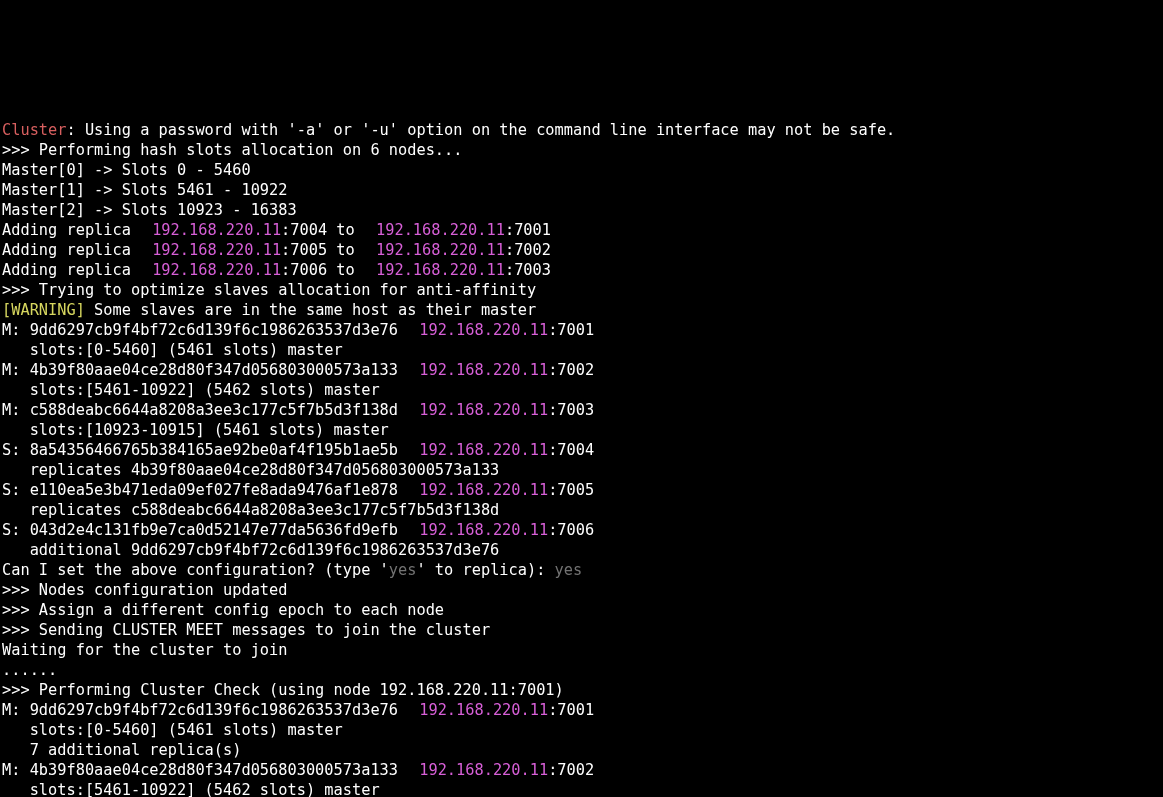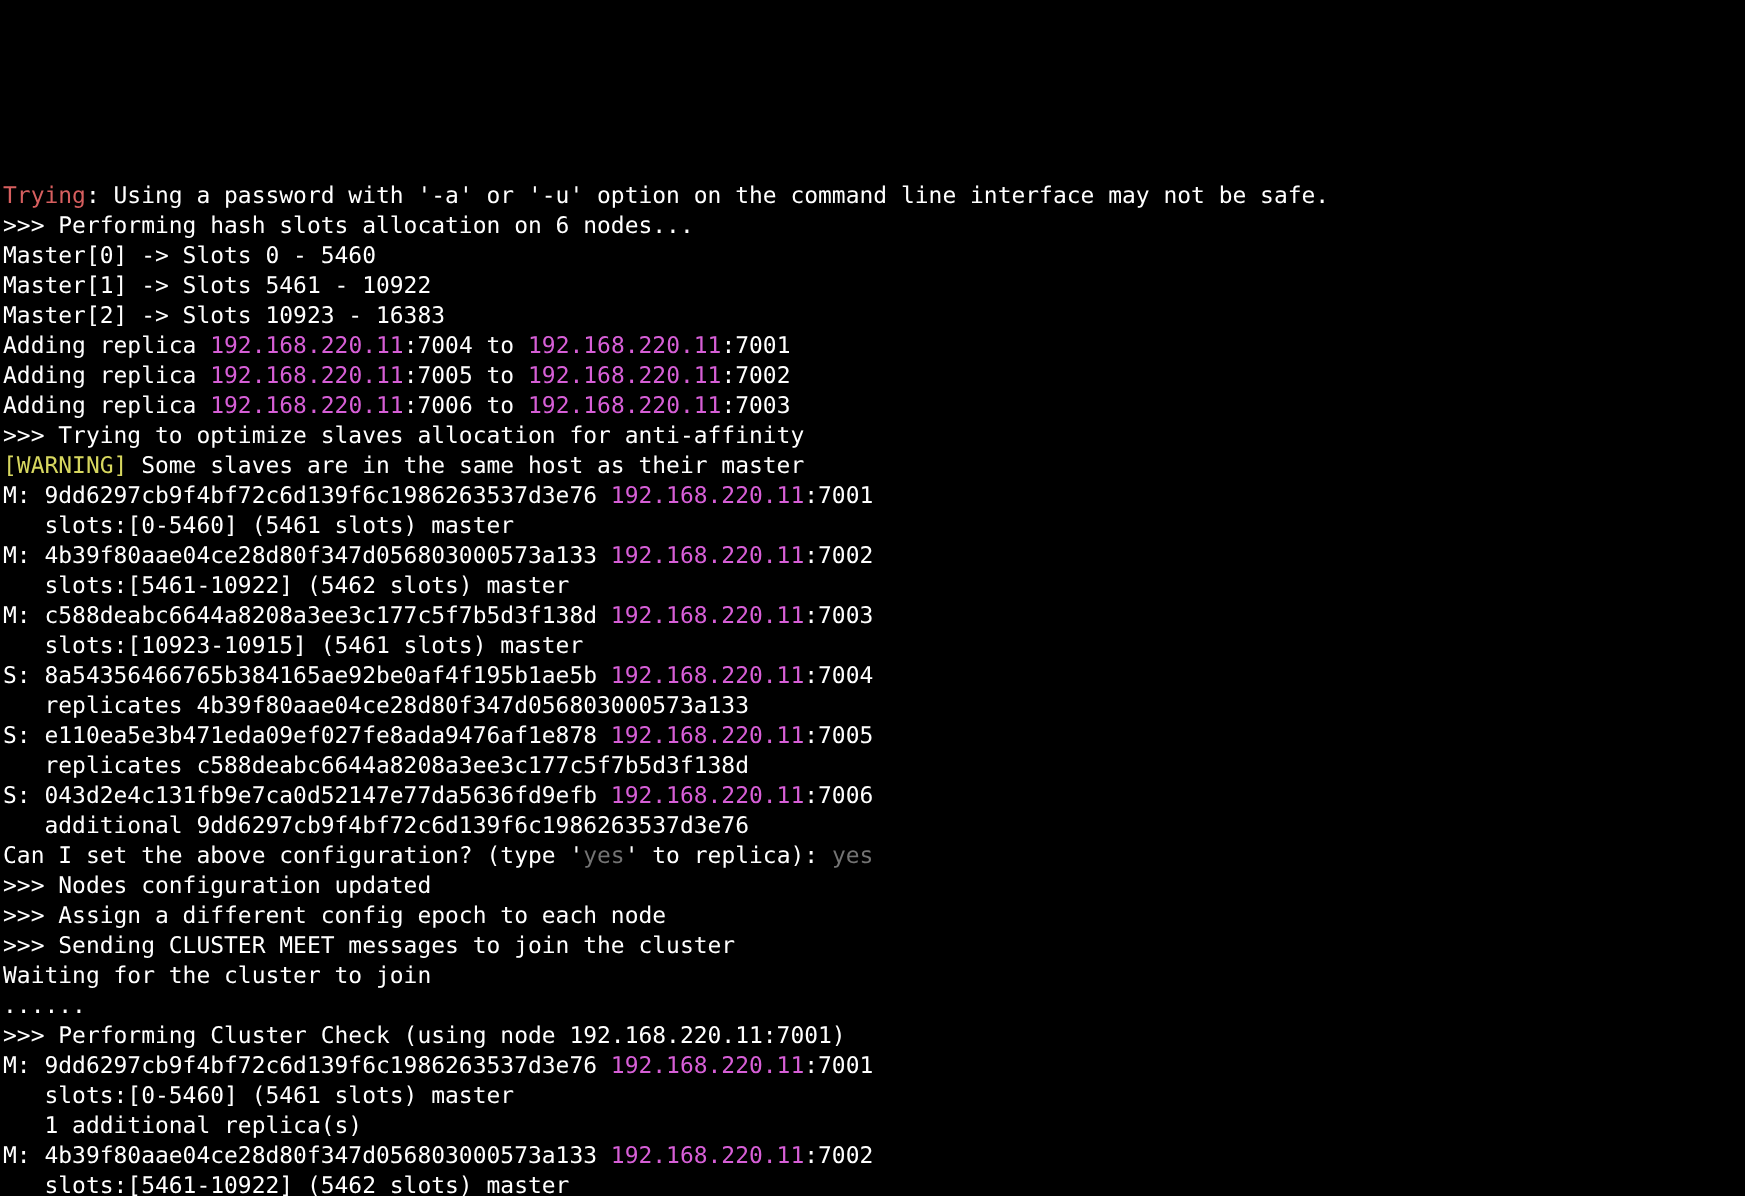--- a/index.html
+++ b/index.html
@@ -14,29 +14,29 @@
     height: 797px;
     overflow: hidden;
     white-space: pre;
   }
   .term {
     padding: 0 2px 0 2px;
   }
   .red     { color: #d75f5f; }
   .green   { color: #737373; }
   .yellow  { color: #d7d75f; text-align: right; }
-  .magenta { color: #d75fd7; }
+  .magenta { color: #d75fd7; margin-left: 12px; }
 </style>
 </head>
 <body>
 
 
 
 <div class="term">
-<span class="red">Trying</span><span>: Using a password with '-a' or '-u' option on the command line interface may not be safe.</span>
+<span class="red">Cluster</span><span>: Using a password with '-a' or '-u' option on the command line interface may not be safe.</span>
 <span>&gt;&gt;&gt; Performing hash slots allocation on 6 nodes...</span>
 <span>Master[0] -&gt; Slots 0 - 5460</span>
 <span>Master[1] -&gt; Slots 5461 - 10922</span>
 <span>Master[2] -&gt; Slots 10923 - 16383</span>
 <span><span>Adding replica </span><span class="magenta">192.168.220.11</span><span>:7004</span><span> to </span><span class="magenta">192.168.220.11</span><span>:7001</span></span>
 <span><span>Adding replica </span><span class="magenta">192.168.220.11</span><span>:7005</span><span> to </span><span class="magenta">192.168.220.11</span><span>:7002</span></span>
 <span><span>Adding replica </span><span class="magenta">192.168.220.11</span><span>:7006</span><span> to </span><span class="magenta">192.168.220.11</span><span>:7003</span></span>
 <span>&gt;&gt;&gt; Trying to optimize slaves allocation for anti-affinity</span>
 <span class="yellow">[WARNING]</span><span> Some slaves are in the same host as their master</span>
 <span><span>M: 9dd6297cb9f4bf72c6d139f6c1986263537d3e76 </span><span class="magenta">192.168.220.11</span><span>:7001</span></span>
@@ -53,21 +53,21 @@
 <span>   additional 9dd6297cb9f4bf72c6d139f6c1986263537d3e76</span>
 <span><span>Can I set the above configuration? (type '</span><span class="green">yes</span><span>' to replica): </span><span class="green">yes</span></span>
 <span>&gt;&gt;&gt; Nodes configuration updated</span>
 <span>&gt;&gt;&gt; Assign a different config epoch to each node</span>
 <span>&gt;&gt;&gt; Sending CLUSTER MEET messages to join the cluster</span>
 <span>Waiting for the cluster to join</span>
 <span>......</span>
 <span>&gt;&gt;&gt; Performing Cluster Check (using node 192.168.220.11:7001)</span>
 <span><span>M: 9dd6297cb9f4bf72c6d139f6c1986263537d3e76 </span><span class="magenta">192.168.220.11</span><span>:7001</span></span>
 <span>   slots:[0-5460] (5461 slots) master</span>
-<span>   1 additional replica(s)</span>
+<span>   7 additional replica(s)</span>
 <span><span>M: 4b39f80aae04ce28d80f347d056803000573a133 </span><span class="magenta">192.168.220.11</span><span>:7002</span></span>
 <span>   slots:[5461-10922] (5462 slots) master</span>
 
 
 
 
 
 
 </div>
 

